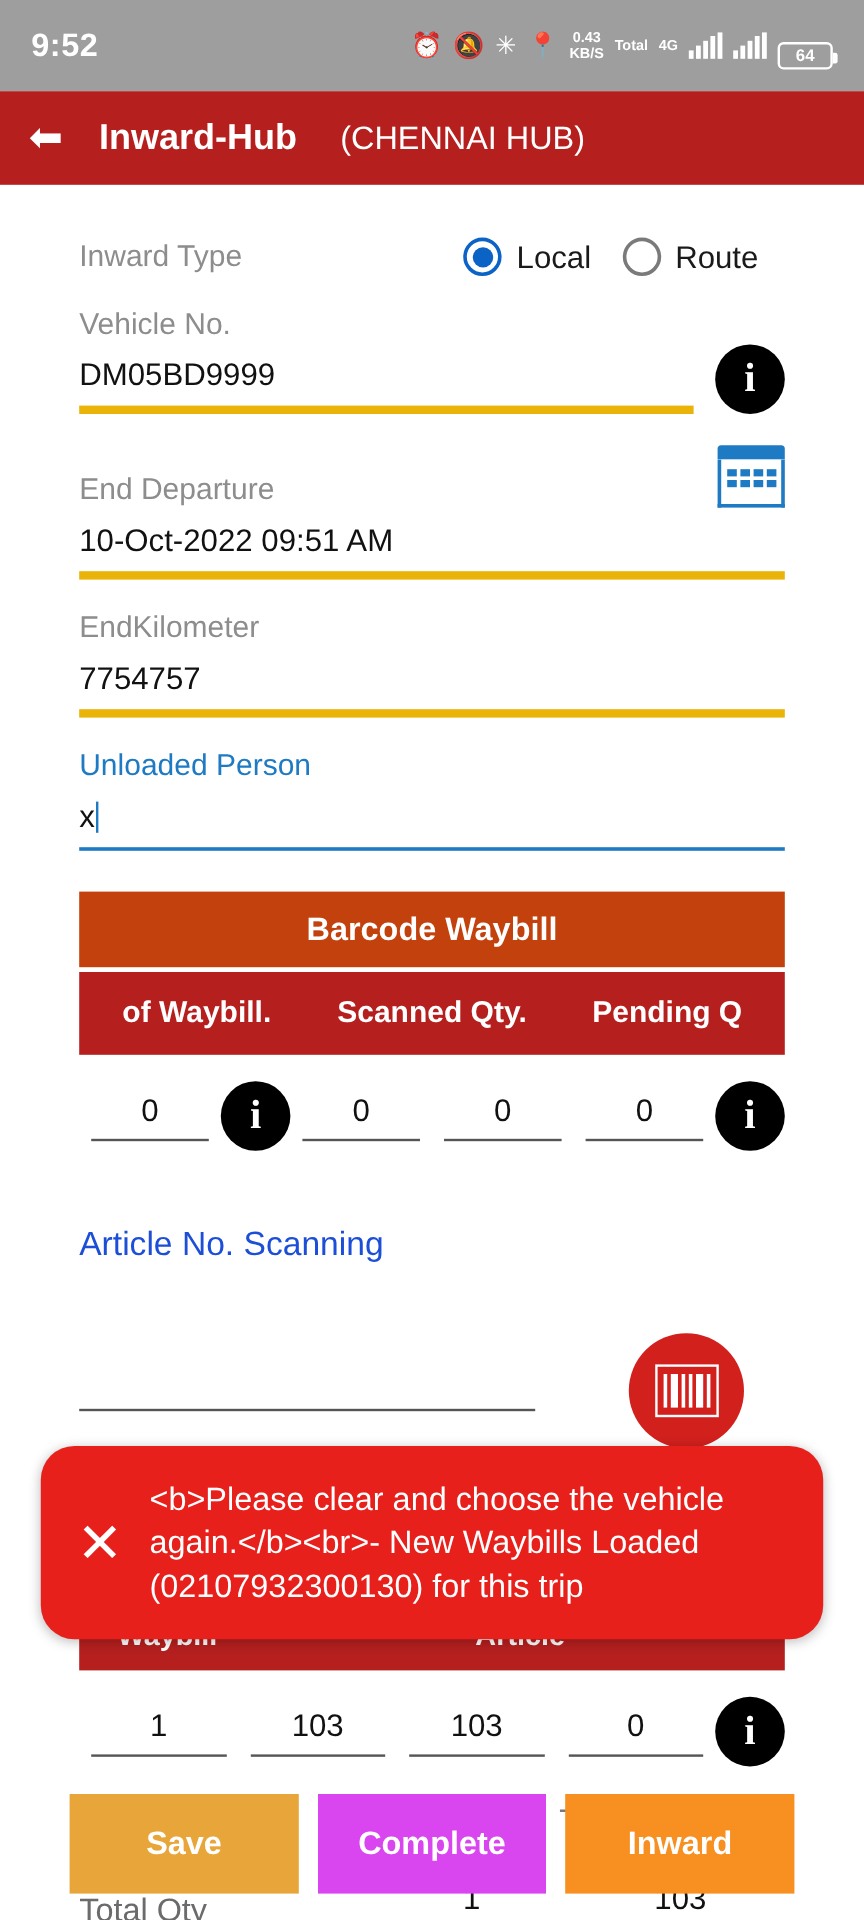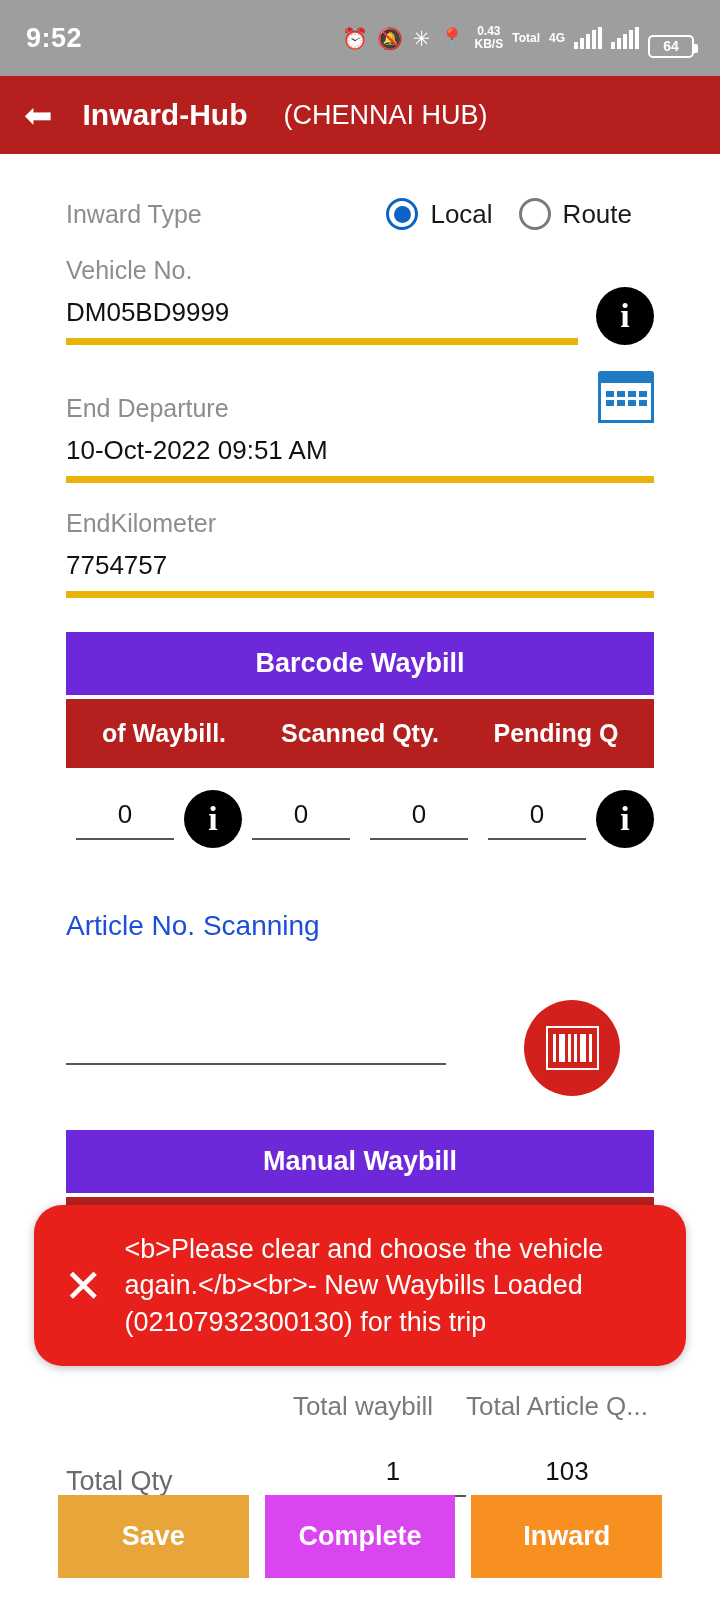--- a/index.html
+++ b/index.html
@@ -87,21 +87,21 @@
   .field-inline { display: flex; align-items: flex-end; justify-content: space-between; }
 
   .cal-icon { width: 56px; height: 52px; position: relative; }
   .cal-icon .top { position:absolute; left:0; top:0; width:56px; height:12px; background:#1f7ac4; border-radius:3px 3px 0 0;}
   .cal-icon .body { position:absolute; left:0; top:12px; width:56px; height:40px; border:3px solid #1f7ac4; border-top:0; background:#fff;}
   .cal-icon .grid { position:absolute; left:8px; top:20px; display:grid; grid-template-columns:repeat(4,8px); grid-auto-rows:6px; gap:3px;}
   .cal-icon .grid i { background:#1f7ac4; display:block; width:8px; height:6px;}
 
   
   .section-bar {
-    background: #6d28d9; color: #fff; text-align: center;
+    background: #c2410c; color: #fff; text-align: center;
     font-size: 27px; font-weight: 700; padding: 16px 0; margin-top: 34px;
   }
   .thead {
     background: #b5201f; color: #fff; display: flex; align-items: center;
     font-size: 25px; font-weight: 700; padding: 20px 0; margin-top: 4px;
     overflow: hidden; white-space: nowrap;
   }
   .thead span { flex: 1; text-align: center; }
 
   .trow { display: flex; align-items: center; margin-top: 22px; }
@@ -251,20 +251,24 @@
         </span>
       </div>
       <div class="fvalue">10-Oct-2022 09:51 AM</div>
     </div>
 
     <div class="field">
       <div class="flabel">EndKilometer</div>
       <div class="fvalue">7754757</div>
     </div>
 
+    <div class="field">
+      <div class="flabel blue">Unloaded Person</div>
+      <div class="fvalue focus"><span>x</span><span class="caret"></span></div>
+    </div>
 
     <div class="section-bar">Barcode Waybill</div>
     <div class="thead">
       <span>of Waybill.</span>
       <span>Scanned Qty.</span>
       <span>Pending Q</span>
     </div>
     <div class="trow">
       <div class="cell">0</div>
       <div class="cell-dot">

